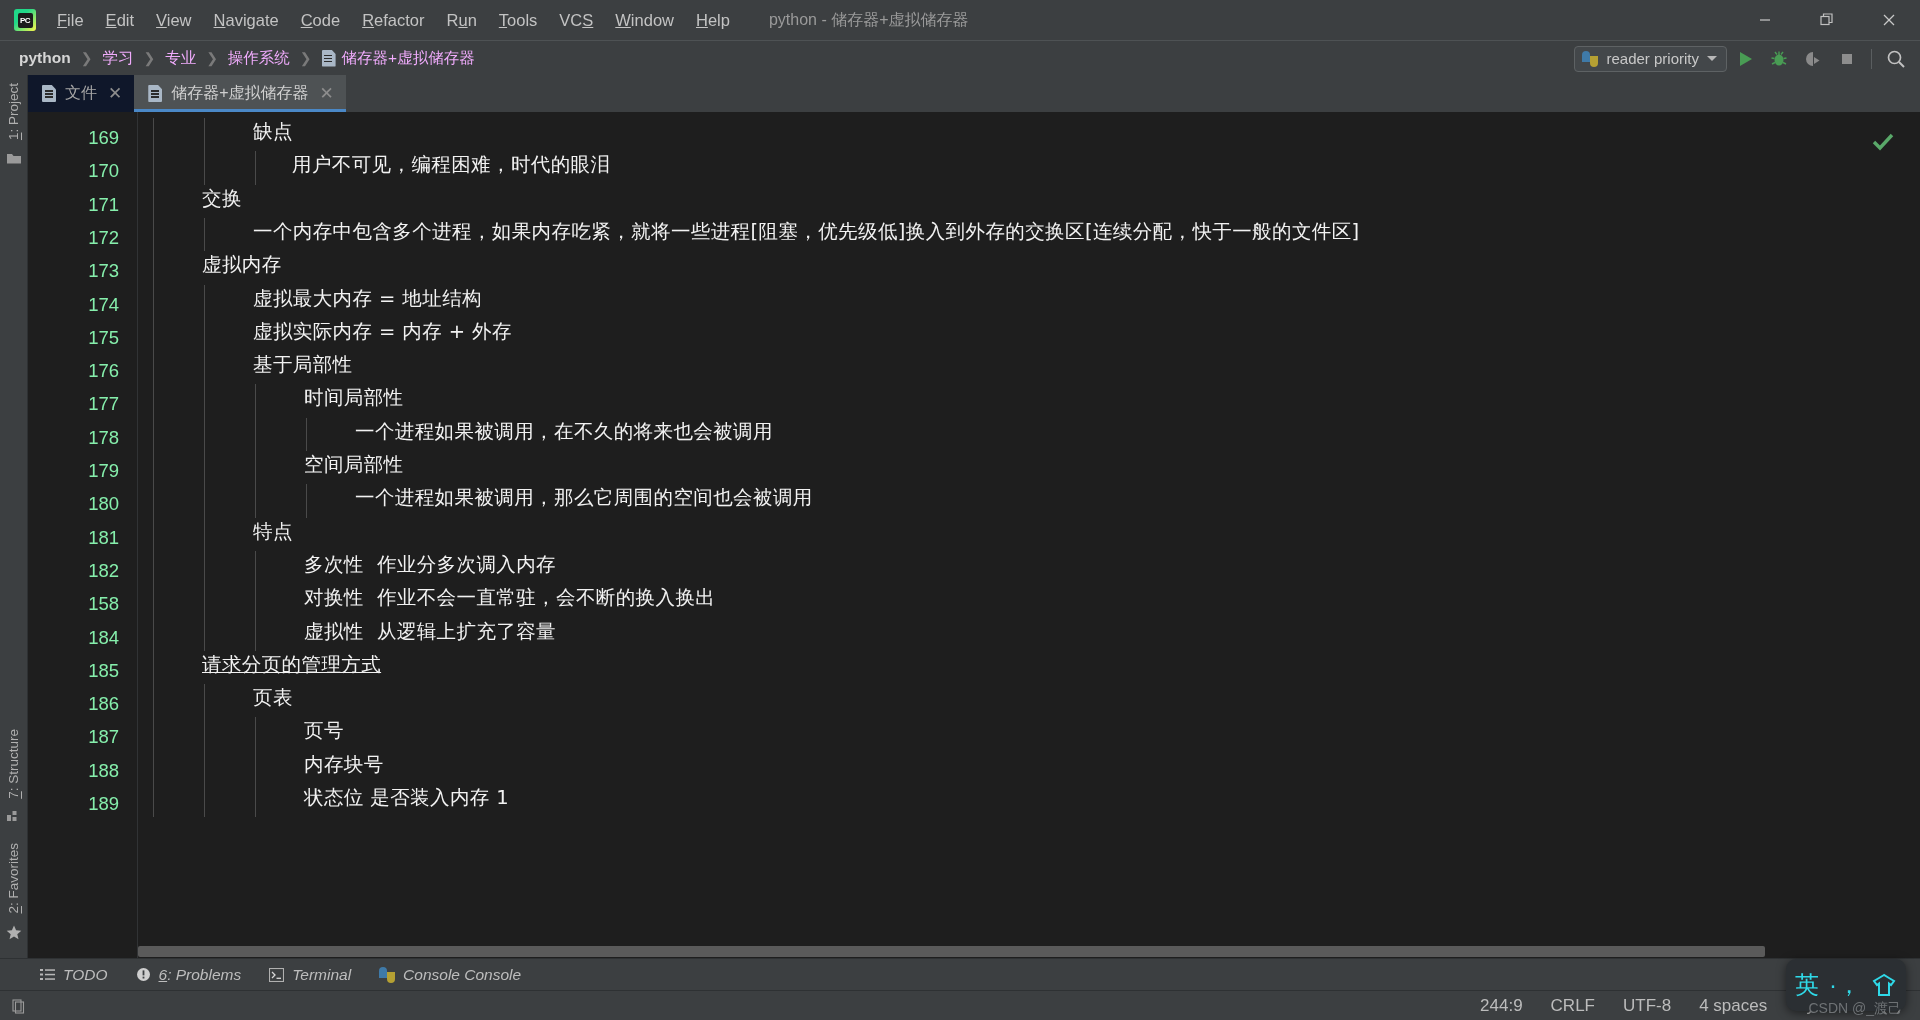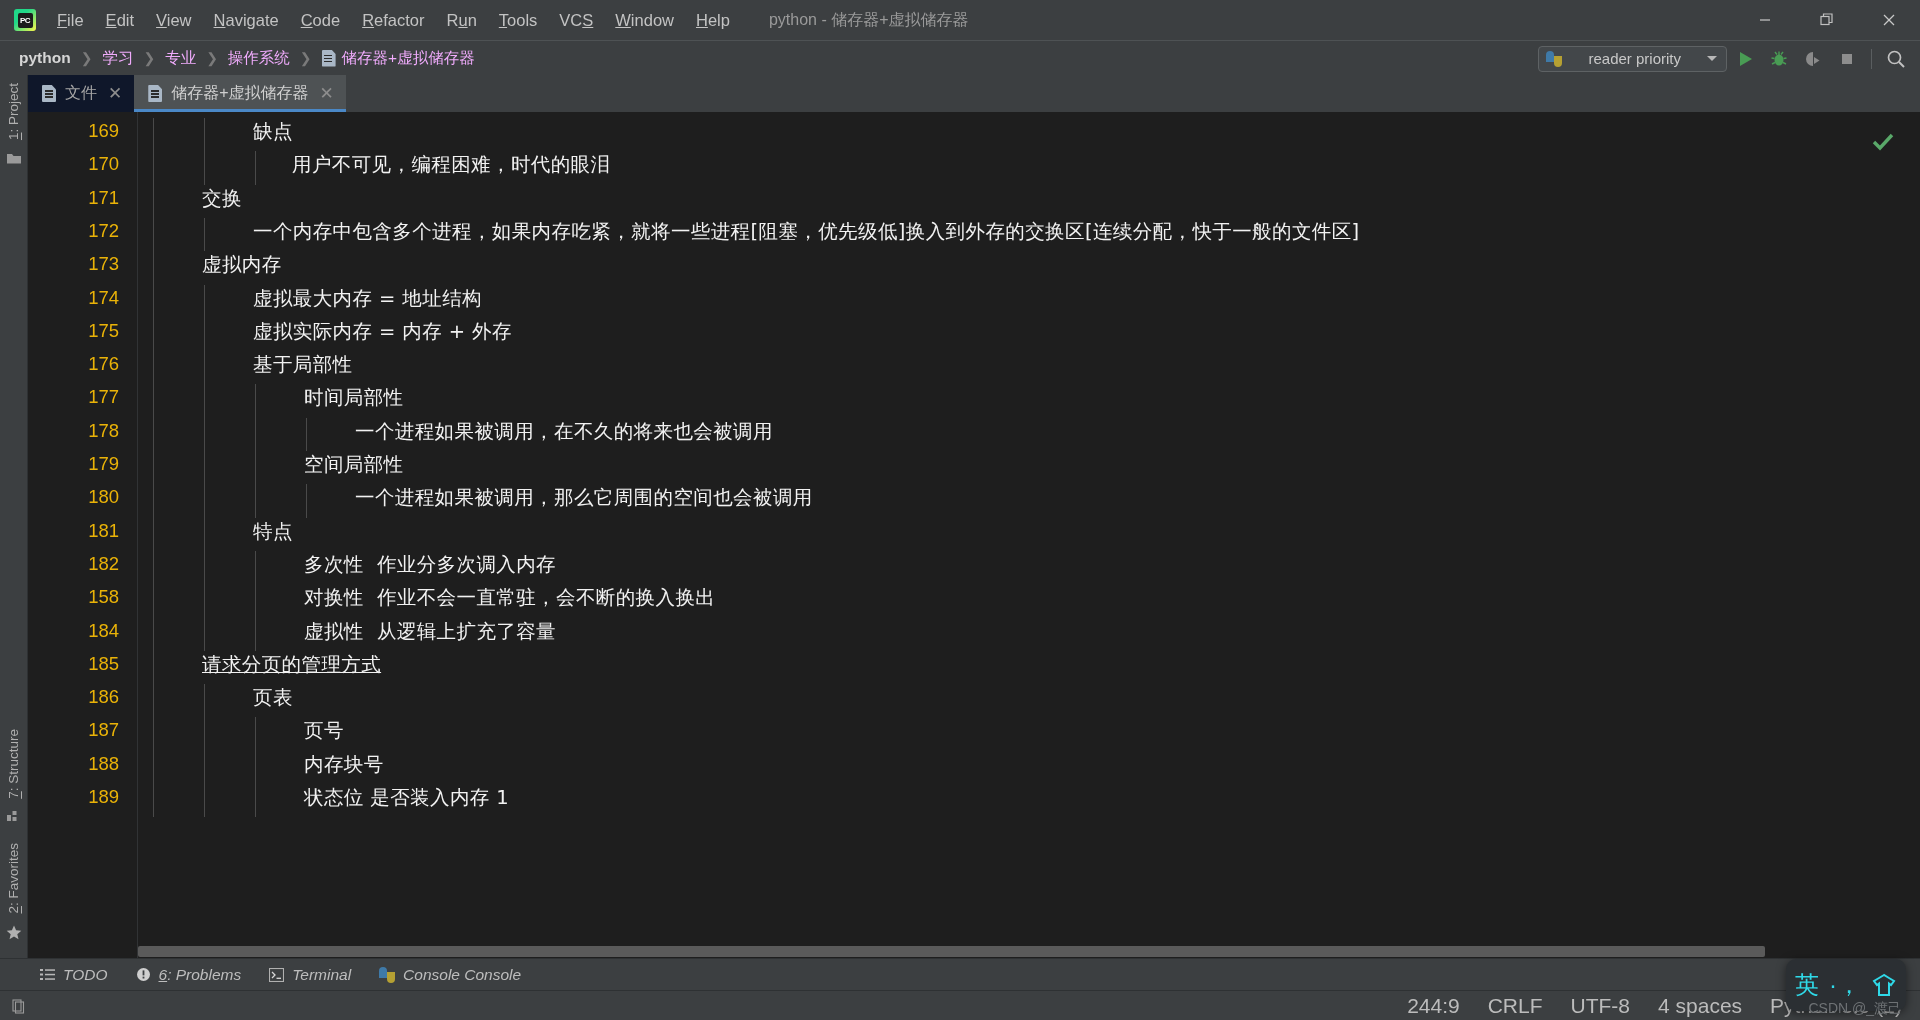--- a/index.html
+++ b/index.html
@@ -55,21 +55,21 @@
     content:""; position:absolute; inset:0;
     background:#a9b7c6; border-radius:1px;
     clip-path:polygon(0 0,70% 0,100% 26%,100% 100%,0 100%);
   }
   .file-ico:after{
     content:""; position:absolute; left:2.5px; top:5px; width:8px; height:1.5px;
     background:#2b2b2b; box-shadow:0 3px 0 #2b2b2b,0 6px 0 #2b2b2b;
   }
   .nav-right{ position:absolute; right:8px; top:0; height:35px; display:flex; align-items:center; gap:2px; }
   .runcfg{
-    display:flex;align-items:center;gap:26px;
+    display:flex;align-items:center;gap:8px;
     border:1px solid #5e6264;border-radius:4px;background:#43474a;
     height:26px;padding:0 9px 0 7px;cursor:default;
   }
   .runcfg-label{ font-size:15px;color:#c8c8c8;white-space:nowrap; }
   .py-ico{ width:16px;height:16px;position:relative;display:inline-block; }
   .py-ico span{ position:absolute;width:8px;height:11px; }
   .py-ico .b{ background:#3f7aa8;left:0;top:0;border-radius:4px 4px 0 0; }
   .py-ico .y{ background:#b5a033;right:0;bottom:0;border-radius:0 0 4px 4px; }
   .caret{ width:0;height:0;border-left:5px solid transparent;border-right:5px solid transparent;border-top:5px solid #b7b7b7; }
   .tbtn{ width:32px;height:30px;display:flex;align-items:center;justify-content:center;cursor:default;border-radius:3px; }
@@ -105,22 +105,22 @@
   .tab.active:after{ content:""; position:absolute; left:0; right:0; bottom:0; height:3px; background:#4a88c7; }
   .tab-close{ font-size:17px; color:#8d8d8d; line-height:1; padding:0 2px; }
 
   
   .editor{ flex:1 1 auto; background:#1e1e1e; position:relative; overflow:hidden; display:flex; }
   .gutter{
     width:110px; flex:0 0 110px; background:#1e1e1e; position:relative;
     border-right:1px solid #313335;
   }
   .gutter .ln{
-    position:absolute; right:18px; font-size:18.5px; color:#eab308;
-    font-family:"Liberation Sans","DejaVu Sans",sans-serif; text-align:right;
+    position:absolute; right:18px; font-size:18.5px; color:#86efac;
+    font-family:"Liberation Sans","DejaVu Sans",sans-serif; text-align:right;margin-top:7px;
   }
   .code{ flex:1 1 auto; position:relative; overflow:hidden; }
   .codeline{
     position:absolute; left:0; white-space:pre; font-size:19.5px; color:#f2f2f2;
     font-family:"DejaVu Sans","Liberation Sans",sans-serif; letter-spacing:0.4px;
   }
   .guide{ position:absolute; width:1px; background:#4a4a4a; }
   .checkmark{ position:absolute; right:26px; top:20px; }
 
   
@@ -139,21 +139,21 @@
   }
   .btool{ display:flex;align-items:center;gap:8px;font-size:15.5px;color:#bdbdbd;padding:4px 12px;cursor:default;border-radius:3px;white-space:nowrap;font-style:italic; }
   .btool u{ text-decoration:underline; }
 
   
   .statusbar{
     height:30px; flex:0 0 30px; background:#3c3f41; border-top:1px solid #2e3133;
     display:flex; align-items:center; position:relative; padding-left:12px;
   }
   .status-right{ position:absolute; right:14px; display:flex; align-items:center; gap:20px; }
-  .sitem{ font-size:21px;color:#bcbcbc;cursor:default;white-space:nowrap;padding:2px 4px; }
+  .sitem{ font-size:17px;color:#bcbcbc;cursor:default;white-space:nowrap;padding:2px 4px; }
   .lockico{ width:13px;height:16px; }
 
   
   .ime{
     position:absolute; right:14px; top:-32px; height:52px; width:120px;
     background:#2b2f33; border-radius:10px; display:flex; align-items:center;
     justify-content:center; gap:10px; box-shadow:0 2px 10px rgba(0,0,0,.5);
   }
   .ime-txt{ color:#2fd9e8; font-size:24px; font-family:"DejaVu Sans",sans-serif; }
   .ime-dot{ color:#2fd9e8; font-size:24px; }

